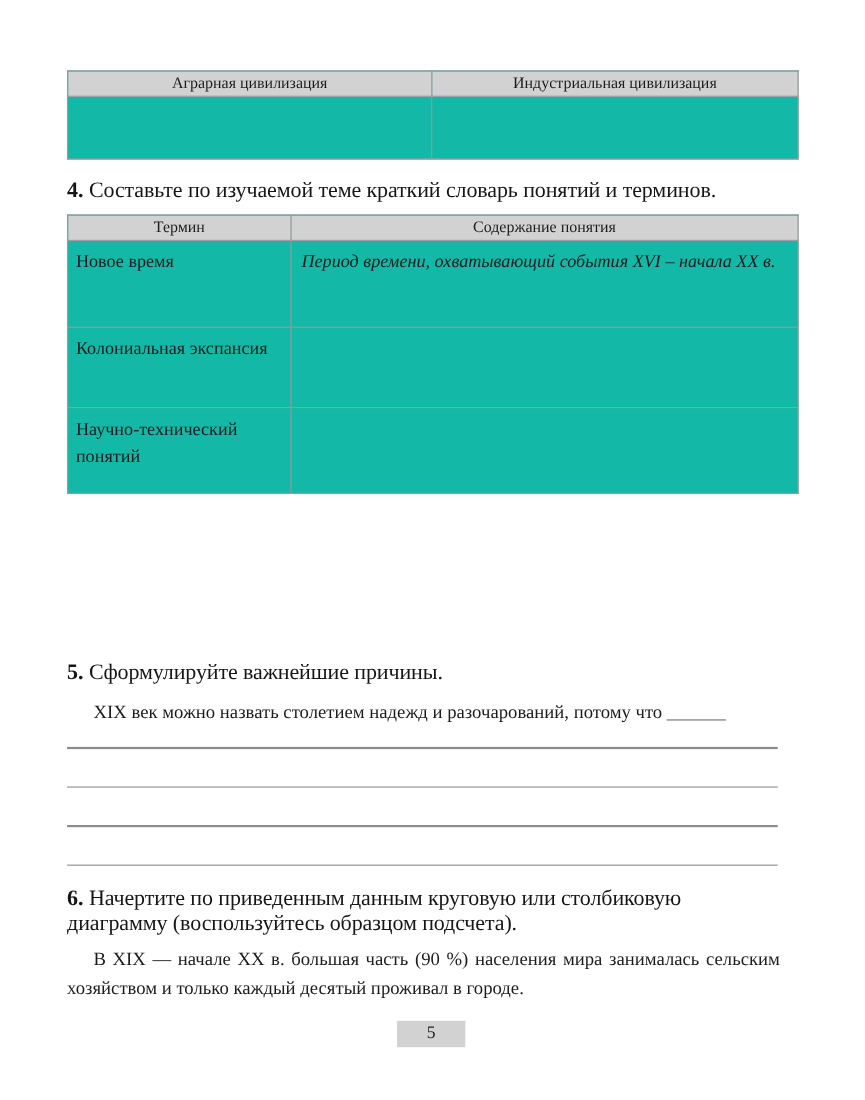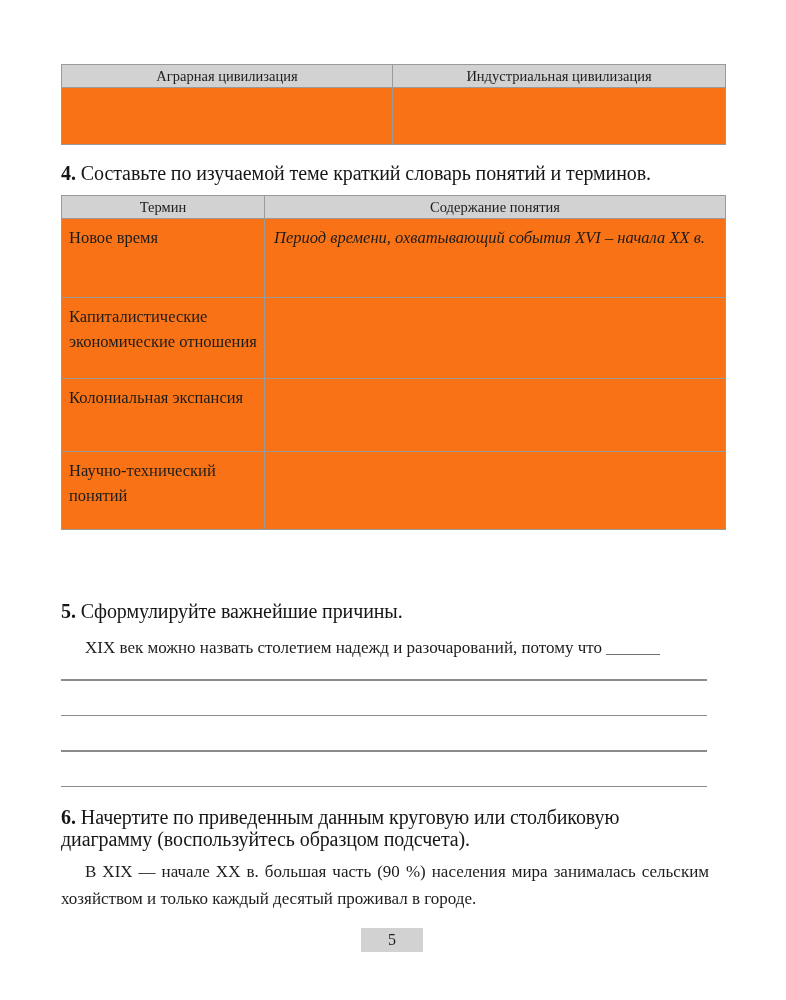--- a/index.html
+++ b/index.html
@@ -20,21 +20,21 @@
     position: absolute;
     inset: 0;
     background: #ffffff;
   }
 
   
   .wtable {
     position: absolute;
     border-collapse: collapse;
     table-layout: fixed;
-    background: #f97316;
+    background: #14b8a6;
   }
   .wtable th,
   .wtable td {
     border: 1px solid #9a9a9a;
     vertical-align: top;
     padding: 0;
   }
   .wtable th {
     background: #d2d2d2;
     text-align: center;
@@ -186,24 +186,20 @@
       <tr>
         <th class="c1">Термин</th>
         <th class="c2">Содержание понятия</th>
       </tr>
     </thead>
     <tbody>
       <tr class="r1">
         <td>Новое время</td>
         <td class="italic">Период времени, охватывающий события XVI – начала XX в.</td>
       </tr>
-      <tr class="r2">
-        <td>Капиталистические экономические отношения</td>
-        <td></td>
-      </tr>
       <tr class="r3">
         <td>Колониальная экспансия</td>
         <td></td>
       </tr>
       <tr class="r4">
         <td>Научно-технический понятий</td>
         <td></td>
       </tr>
     </tbody>
   </table>

